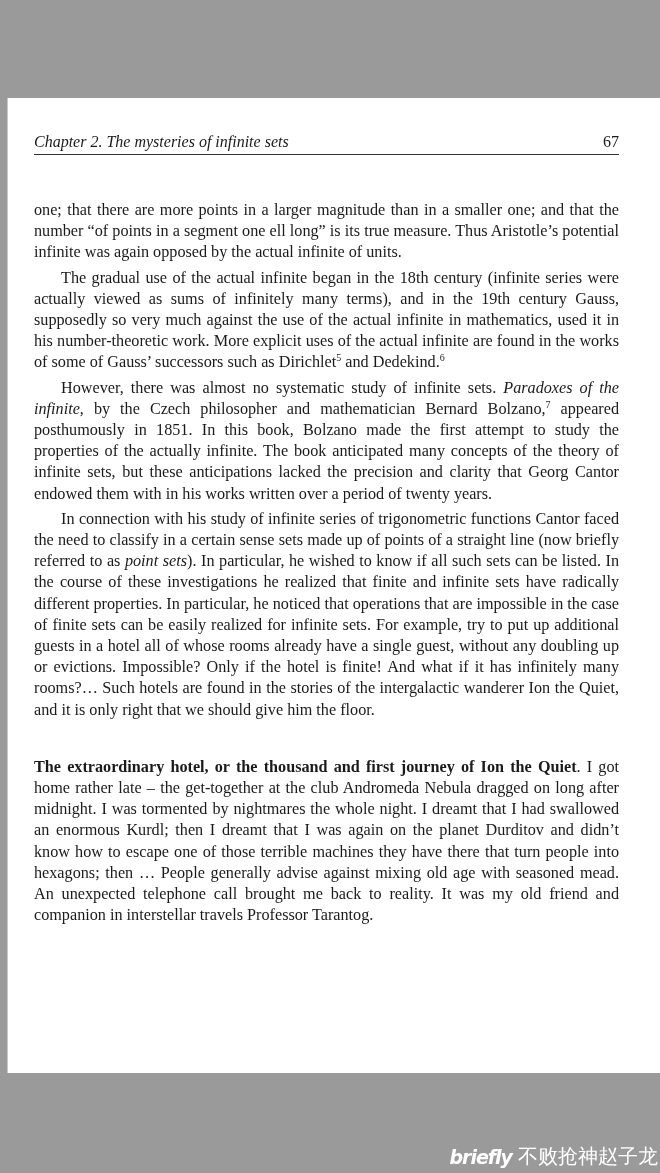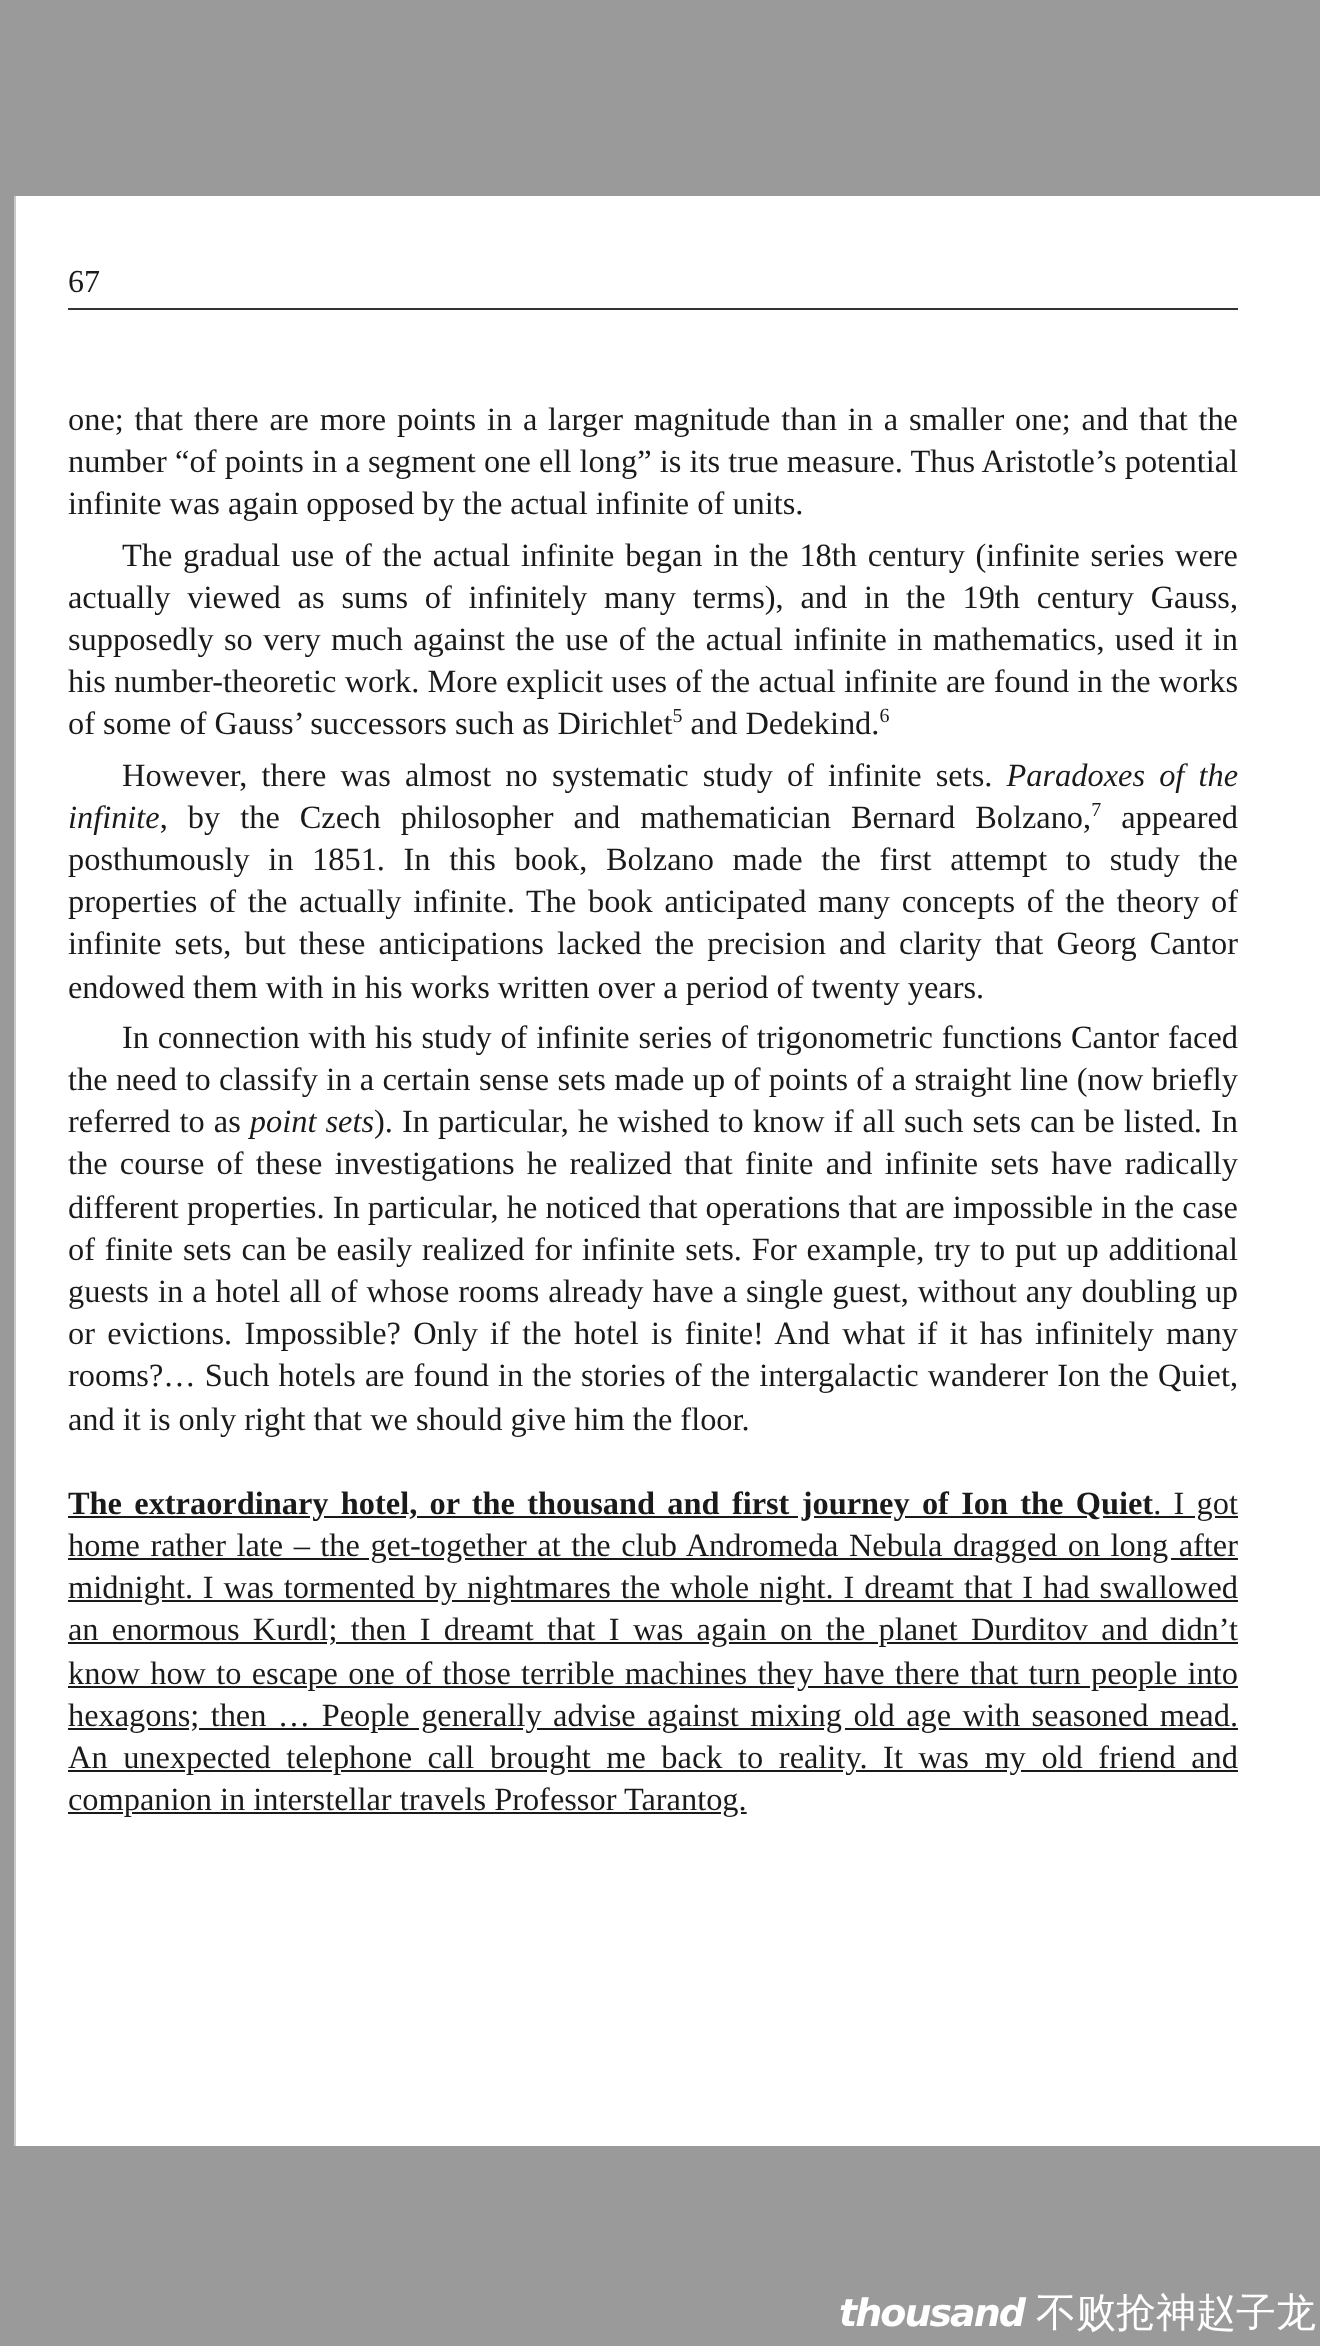--- a/index.html
+++ b/index.html
@@ -52,22 +52,21 @@
     hyphens: none;
   }
   .body-text p {
     margin: 0 0 0 0;
   }
   .body-text p.indent {
     text-indent: 27px;
     margin-top: 4px;
   }
   .body-text p.section {
-    margin-top: 21px;
-    text-decoration: underline;
+    margin-top: 36px;
   }
   .body-text .bold {
     font-weight: bold;
   }
   .body-text .ital {
     font-style: italic;
   }
   sup {
     font-size: 10px;
     line-height: 0;
@@ -92,28 +91,29 @@
   .watermark .user {
     font-family: Liberation Mono, monospace;
     font-size: 20px;
   }
 </style>
 </head>
 <body>
 
 <div class="page">
   <div class="running-head">
+    <span class="title">Chapter 2. The mysteries of infinite sets</span>
     <span class="num">67</span>
   </div>
 
   <div class="body-text">
     <p><span>one; that there are more points in a larger magnitude than in a smaller one; and that the number “of points in a segment one ell long” is its true measure. Thus Aristotle’s potential infinite was again opposed by the actual infinite of units.</span></p>
     <p class="indent"><span>The gradual use of the actual infinite began in the 18th century (infinite series were actually viewed as sums of infinitely many terms), and in the 19th century Gauss, supposedly so very much against the use of the actual infinite in mathematics, used it in his number-theoretic work.  More explicit uses of the actual infinite are found in the works of some of Gauss’ successors such as Dirichlet</span><sup>5</sup><span> and Dedekind.</span><sup>6</sup></p>
     <p class="indent"><span>However, there was almost no systematic study of infinite sets. </span><span class="ital">Paradoxes of the infinite</span><span>, by the Czech philosopher and mathematician Bernard Bolzano,</span><sup>7</sup><span> appeared posthumously in 1851.  In this book, Bolzano made the first attempt to study the properties of the actually infinite.  The book anticipated many concepts of the theory of infinite sets, but these anticipations lacked the precision and clarity that Georg Cantor endowed them with in his works written over a period of twenty years.</span></p>
     <p class="indent"><span>In connection with his study of infinite series of trigonometric functions Cantor faced the need to classify in a certain sense sets made up of points of a straight line (now briefly referred to as </span><span class="ital">point sets</span><span>).  In particular, he wished to know if all such sets can be listed.  In the course of these investigations he realized that finite and infinite sets have radically different properties.  In particular, he noticed that operations that are impossible in the case of finite sets can be easily realized for infinite sets.  For example, try to put up additional guests in a hotel all of whose rooms already have a single guest, without any doubling up or evictions.  Impossible?  Only if the hotel is finite!  And what if it has infinitely many rooms?… Such hotels are found in the stories of the intergalactic wanderer Ion the Quiet, and it is only right that we should give him the floor.</span></p>
     <p class="section"><span class="bold">The extraordinary hotel, or the thousand and first journey of Ion the Quiet</span><span>. I got home rather late – the get-together at the club Andromeda Nebula dragged on long after midnight.  I was tormented by nightmares the whole night.  I dreamt that I had swallowed an enormous Kurdl; then I dreamt that I was again on the planet Durditov and didn’t know how to escape one of those terrible machines they have there that turn people into hexagons; then … People generally advise against mixing old age with seasoned mead.  An unexpected telephone call brought me back to reality.  It was my old friend and companion in interstellar travels Professor Tarantog.</span></p>
   </div>
 </div>
 
 <div class="watermark">
-  <span class="logo">thousand</span>
+  <span class="logo">briefly</span>
   <span class="user">不败抢神赵子龙</span>
 </div>
 
 </body></html>

